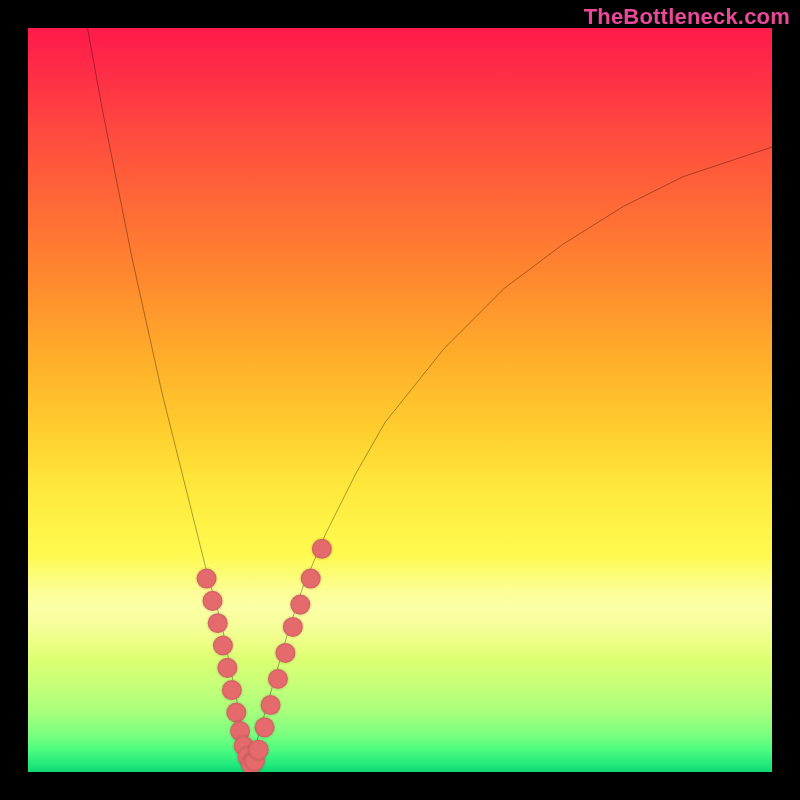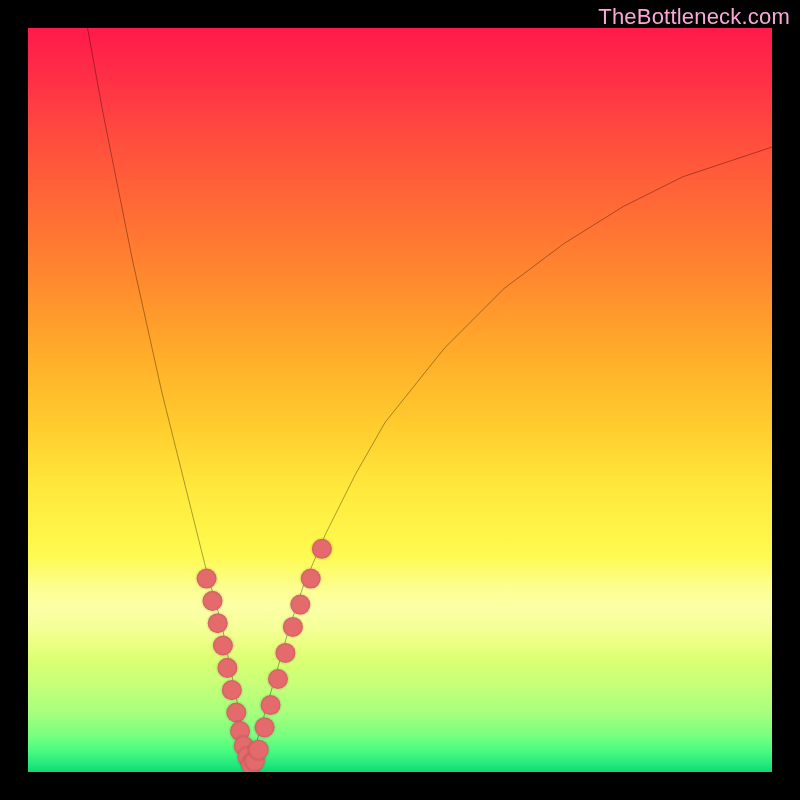--- a/index.html
+++ b/index.html
@@ -62,23 +62,23 @@
       rgba(255,255,220,0.55) 50%,
       rgba(255,255,220,0.45) 65%,
       rgba(255,255,210,0) 100%
     );
     pointer-events: none;
   }
   .watermark {
     position: absolute;
     top: 4px;
     right: 10px;
-    color: #f9a8d4;
+    color: #ec4899;
     font-size: 22px;
-    font-weight: 400;
+    font-weight: 700;
     letter-spacing: 0.2px;
     user-select: none;
   }
   svg.curve {
     position: absolute;
     inset: 0;
   }
   .dot {
     fill: #e46a6c;
     stroke: rgba(0,0,0,0.06);

